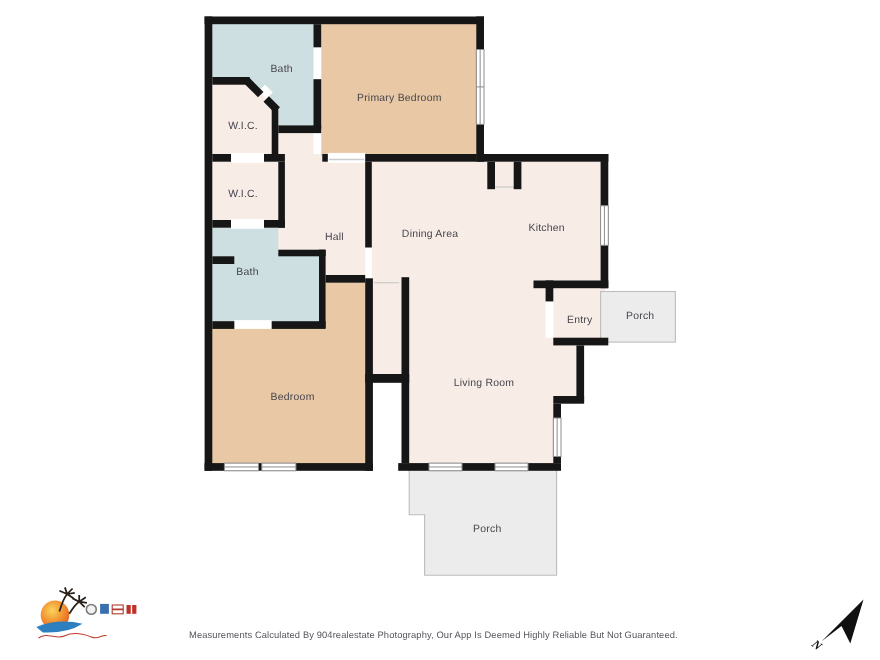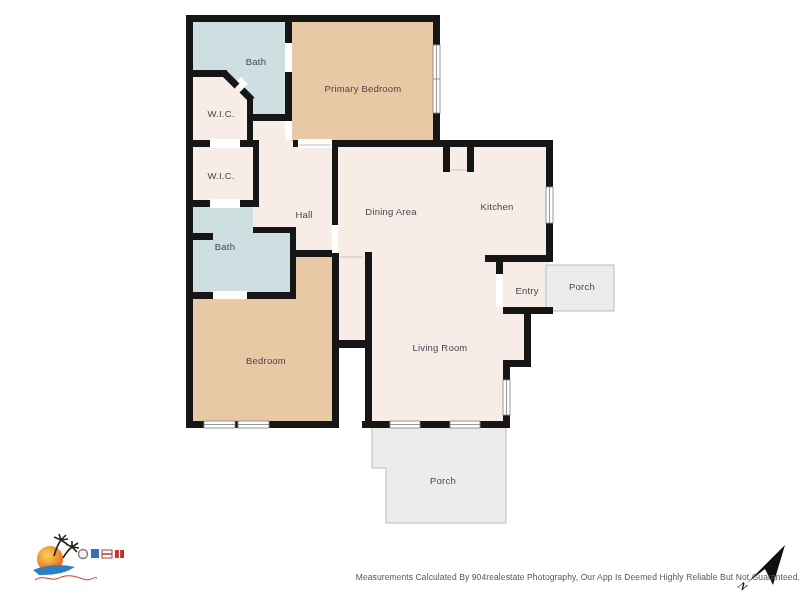--- a/index.html
+++ b/index.html
@@ -11,21 +11,21 @@
   .porch{fill:#ececec;stroke:#bdbdbd;stroke-width:1;}
   .floor{fill:#f8ece7;}
   .bath{fill:#cedfe2;}
   .bed{fill:#e9c8a5;}
   .door{fill:#ffffff;}
   .win{fill:#ffffff;stroke:#8c8c8c;stroke-width:0.9;}
   .winline{stroke:#8c8c8c;stroke-width:0.9;}
   .thresh{stroke:#cccccc;stroke-width:1.2;}
   .watermark{position:absolute;left:3px;top:560px;font-size:20px;font-weight:bold;
     letter-spacing:0.5px;color:rgba(255,255,255,0.25);-webkit-text-stroke:1.2px #8f8f8f;white-space:nowrap;}
-  .disclaimer{position:absolute;left:0;right:0;top:572px;text-align:right;font-size:8.5px;color:#55555c;letter-spacing:.1px;}
+  .disclaimer{position:absolute;left:0;right:12px;top:572px;text-align:center;font-size:8.5px;color:#55555c;letter-spacing:.1px;}
 </style>
 </head>
 <body>
 
 <div id="stage">
 
   <svg width="800" height="600" viewBox="0 0 800 600">
 
     <g>
       <rect class="floor" x="189" y="18" width="246" height="128"></rect>

